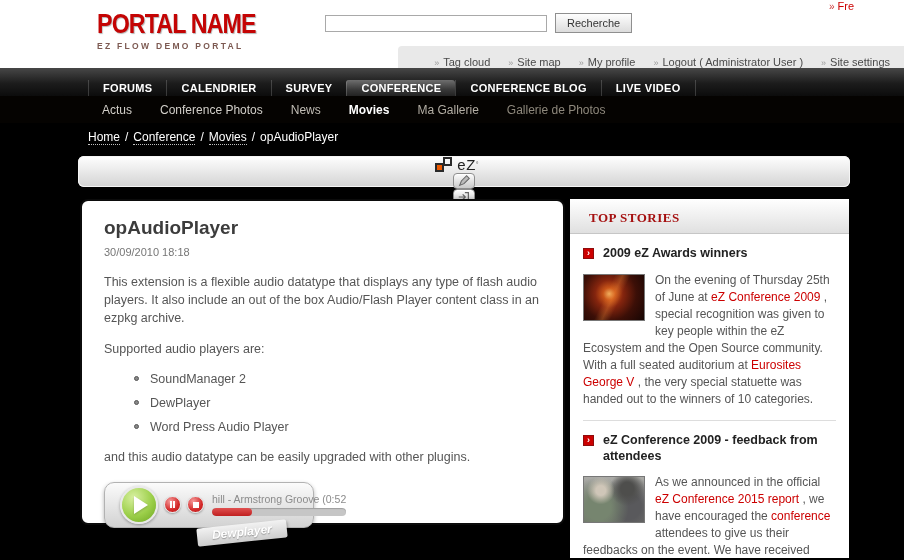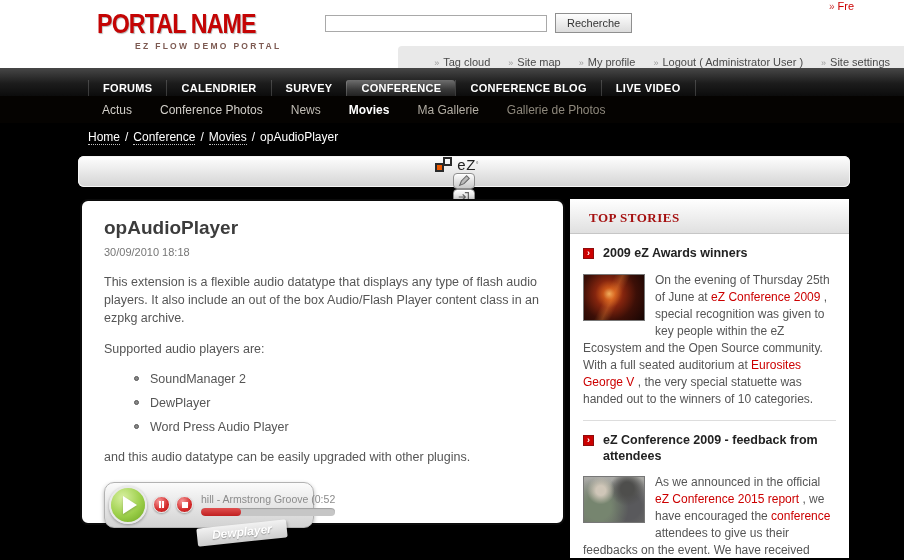--- a/index.html
+++ b/index.html
@@ -4,21 +4,21 @@
 <style>
   * { margin:0; padding:0; box-sizing:border-box; }
   html,body { width:904px; height:560px; overflow:hidden; background:#000;
               font-family:"Liberation Sans", sans-serif; }
   #page { position:relative; width:904px; height:560px; background:#000; overflow:hidden; }
 
   
   .header { position:absolute; top:0; left:0; width:904px; height:68px; background:#fff; }
   .lang-link { position:absolute; top:0; right:50px; font-size:11px; color:#cc0000; cursor:pointer; }
   .lang-link .arr { font-size:10px; margin-right:3px; color:#cc3333; }
-  .logo { position:absolute; left:97px; top:9px;text-align:right; }
+  .logo { position:absolute; left:97px; top:9px; }
   .logo-title { font-size:27px; font-weight:bold; color:#c40404; letter-spacing:-1px;
                 transform:scaleX(.86); transform-origin:left; text-shadow:1px 1px 1px rgba(120,120,120,.55); }
   .logo-tagline { margin-top:1px; font-size:8.5px; font-weight:bold; color:#7d5a52; letter-spacing:2.3px; }
   .search-input { position:absolute; left:325px; top:15px; width:222px; height:17px;
                   border:1px solid #a9a9a9; font-size:11px; padding:0 4px; background:#fff; }
   .search-btn { position:absolute; left:555px; top:13px; height:20px; padding:0 11px;
                 background:linear-gradient(#fefefe,#dcdcdc); border:1px solid #8f8f8f;
                 font-size:11px; color:#333; cursor:pointer; font-family:inherit; }
   .quick-links { position:absolute; right:0; top:46px; height:22px; width:506px;
                  background:#e9e9e9; border-radius:4px 0 0 0;
@@ -84,21 +84,21 @@
   .article-p { font-size:12.5px; color:#555; line-height:1.45; margin-bottom:13px; }
   .article-list { list-style:none; margin:2px 0 14px 30px; }
   .article-list li { font-size:12.5px; color:#555; margin-bottom:10px; display:flex; align-items:center; }
   .bullet { width:5px; height:5px; border:1.5px solid #555; border-radius:50%;
             display:inline-block; margin-right:11px; flex:none; background:#888; }
 
   
   .player { position:relative; margin-top:16px; width:210px; height:46px;
             background:linear-gradient(#fbfbfb,#d2d2d2); border:1px solid #b2b2b2;
             border-radius:10px; box-shadow:0 2px 4px rgba(0,0,0,.3);
-            display:flex; align-items:center; padding:0 10px 0 4px; }
+            display:flex; align-items:center; padding:0 10px 0 15px; }
   .play-btn { width:38px; height:38px; border-radius:50%; flex:none; cursor:pointer;
               background:radial-gradient(circle at 35% 28%, #d8f0a0, #9ccf4a 55%, #7cb32e 85%);
               border:2px solid #e9e9e9; box-shadow:0 1px 3px rgba(0,0,0,.35);
               display:flex; align-items:center; justify-content:center; }
   .play-tri { width:0; height:0; border-left:14px solid #fff; border-top:9px solid transparent;
               border-bottom:9px solid transparent; margin-left:4px;
               filter:drop-shadow(0 1px 1px rgba(0,0,0,.2)); }
   .mini-btn { width:17px; height:17px; border-radius:50%; flex:none; margin-left:6px; cursor:pointer;
               background:radial-gradient(circle at 35% 28%, #f59a9a, #d42a2a 60%, #b81818);
               border:1px solid #e6e6e6; box-shadow:0 1px 2px rgba(0,0,0,.3);

